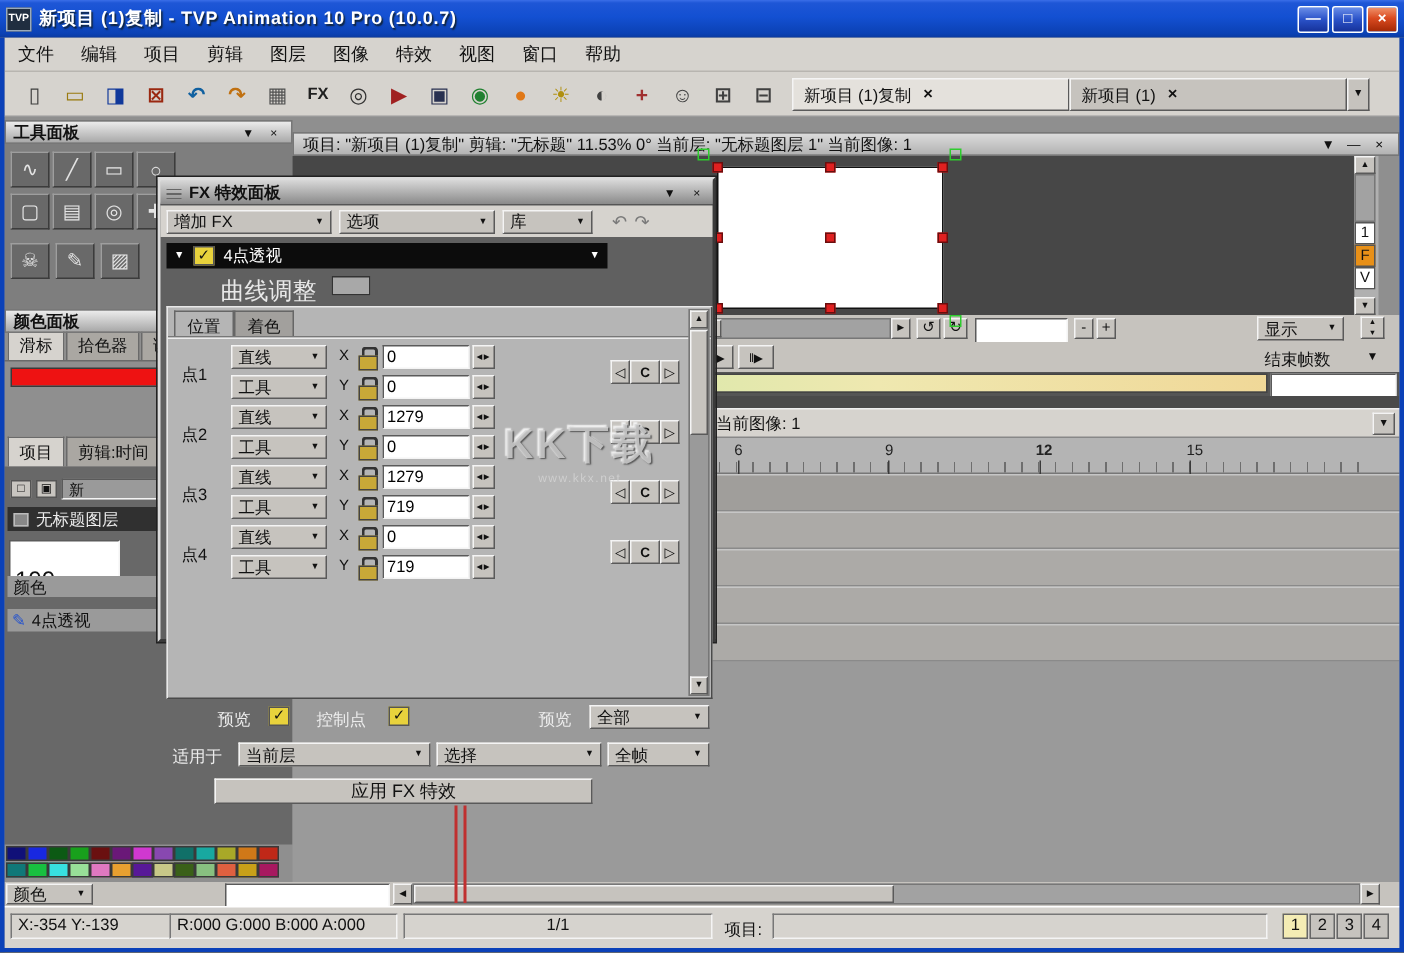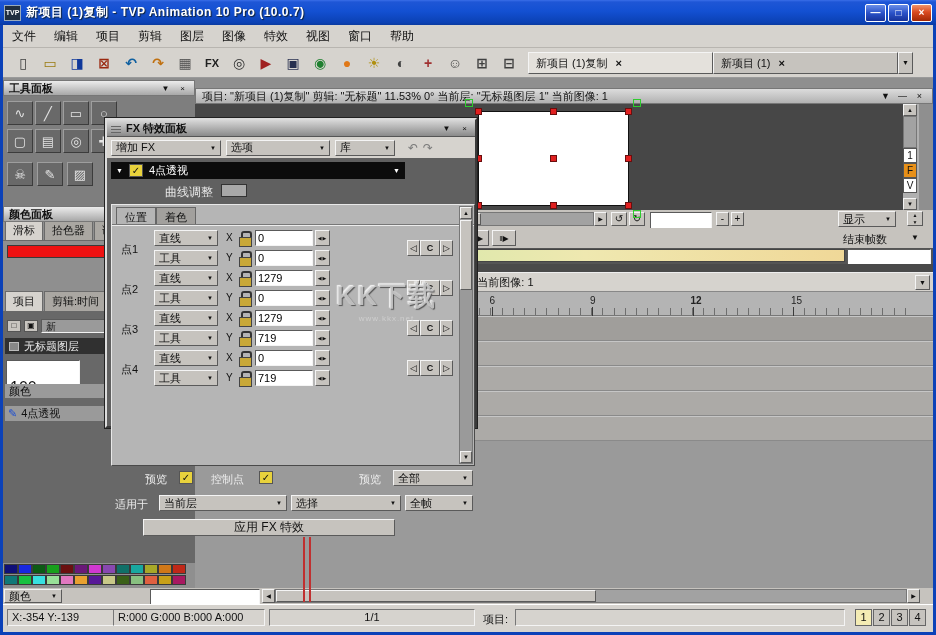--- a/index.html
+++ b/index.html
@@ -73,21 +73,21 @@
 
 #fx{position:absolute;left:105px;top:118px;width:372px;height:310px;background:#606060;border:2px solid;border-color:#dcdcdc #3a3a3a #3a3a3a #dcdcdc;outline:1px solid #222;z-index:40}
 .fxhdr{position:absolute;left:0;top:0;right:0;height:17px;background:linear-gradient(#d8d8d8,#8a8a8a);border-bottom:1px solid #555;display:flex;align-items:center;padding:0 4px;gap:5px;font-size:11px;font-weight:bold}
 .grip{width:10px;height:9px;background:repeating-linear-gradient(0deg,#666 0 1px,transparent 1px 3px)}
 .fxhb{width:13px;height:13px;font-size:8px;text-align:center;line-height:13px;font-weight:normal}
 .fxmenu{position:absolute;left:0;top:17px;right:0;height:21px;background:#d6d3ce;display:flex;align-items:center;gap:5px;padding:0 4px}
 .uicon{font-size:12px;color:#7a7a7a}
 .fxrow{position:absolute;left:4px;top:42px;width:294px;height:17px;background:#0c0c0c;color:#fff;display:flex;align-items:center;gap:6px;padding:0 5px;font-size:11px}
 .chk{width:14px;height:13px;background:#e8d23c;border:1px solid #555;color:#111;font-size:10px;line-height:11px;text-align:center;font-weight:bold}
 .tri{font-size:7px}
-.curvelabel{position:absolute;left:40px;top:64px;width:66px;color:#e8e8e8;font-size:12px;text-align:right}
+.curvelabel{position:absolute;left:40px;top:64px;width:66px;color:#e8e8e8;font-size:16px;}
 .curvebox{position:absolute;left:114px;top:64px;width:26px;height:13px;background:#a8a8a8;border:1px solid #333}
 #fxcontent{position:absolute;left:4px;top:84px;width:364px;height:262px;background:#b5b5b5;border:1px solid;border-color:#e8e8e8 #4a4a4a #4a4a4a #e8e8e8}
 .ftab{position:absolute;top:2px;height:17px;padding:2px 8px;font-size:11px;background:#a2a09d;border:1px solid #666;border-bottom:none}
 .ftab.on{background:#b5b5b5;z-index:2}
 #fxsep{position:absolute;left:0;top:19px;width:100%;height:2px;border-top:1px solid #777;border-bottom:1px solid #ececec}
 .pt-group{position:absolute;left:0;width:346px;height:40px}
 .pt-label{position:absolute;left:9px;top:13px;font-size:11px}
 .pt-row{position:absolute;left:42px;height:20px;width:260px}
 .r1{top:1px}.r2{top:21px}
 .pt-row .dd{position:absolute;left:0;top:0;width:64px}

